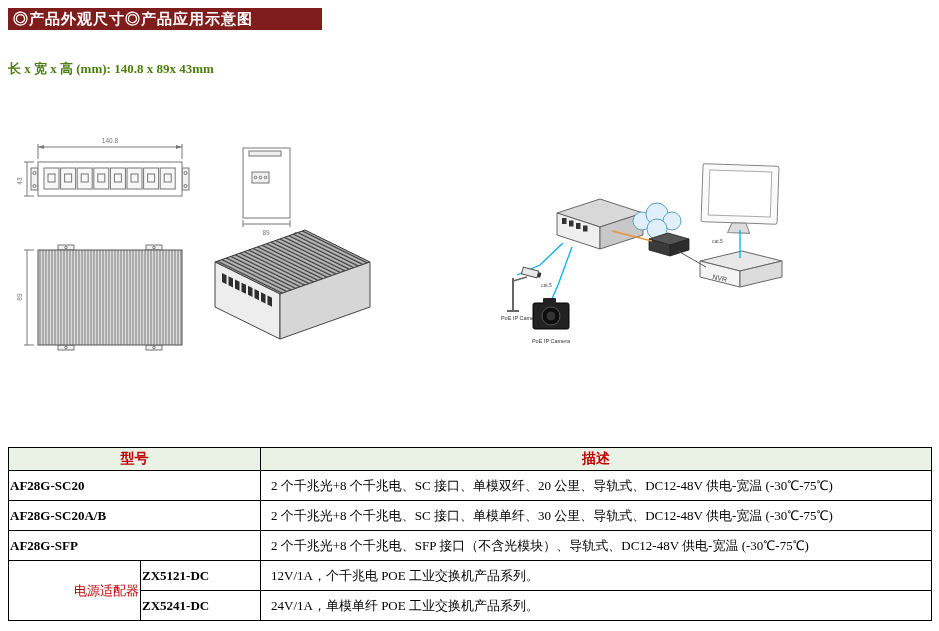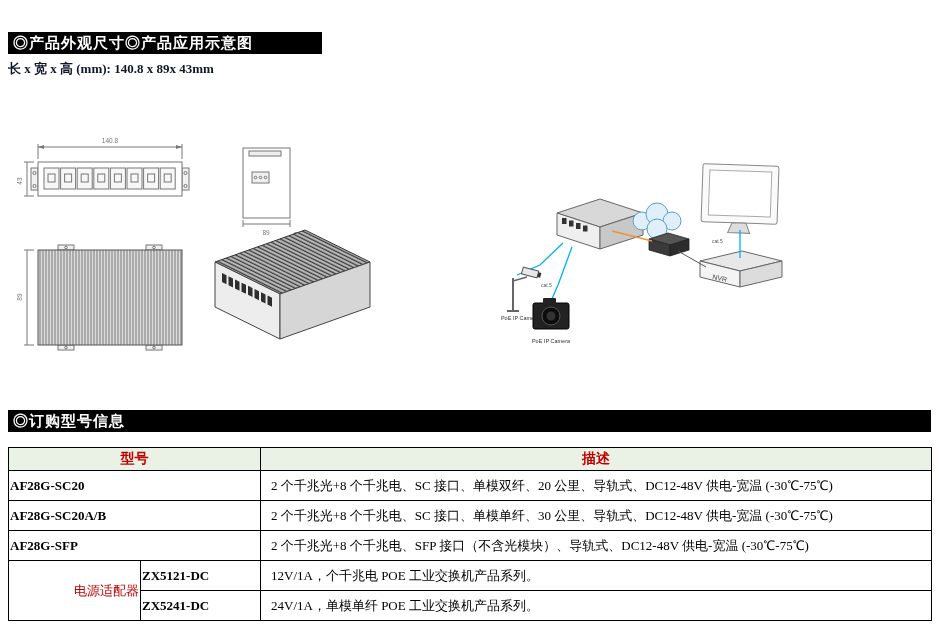--- a/index.html
+++ b/index.html
@@ -1,22 +1,22 @@
 <!DOCTYPE html>
 <html><head>
 <meta charset="utf-8">
 <style>
   html,body{margin:0;padding:0;background:#fff;}
   .page{position:relative;width:939px;height:631px;background:#ffffff;overflow:hidden;
         font-family:"Liberation Sans",sans-serif;}
-  .bar{position:absolute;left:8px;height:22px;line-height:22px;background:#000000;color:#ffffff;
-       font-weight:bold;font-size:15px;padding-left:5px;box-sizing:border-box;letter-spacing:1px;margin-top:24px;}
+  .bar{position:absolute;left:8px;height:22px;line-height:22px;background:#7f1d1d;color:#ffffff;
+       font-weight:bold;font-size:15px;padding-left:5px;box-sizing:border-box;letter-spacing:1px;}
   .bar1{top:8px;width:314px;}
   .bar2{top:386px;width:923px;}
-  .dims{position:absolute;left:8px;top:60px;font-size:13px;font-weight:bold;color:#0f172a;
+  .dims{position:absolute;left:8px;top:60px;font-size:13px;font-weight:bold;color:#4d7c0f;
         font-family:"Liberation Serif",serif;}
   svg.figures{position:absolute;left:0;top:115px;}
   table.order{position:absolute;left:8px;top:447px;width:923px;border-collapse:collapse;
         font-family:"Liberation Serif",serif;color:#000;table-layout:fixed;border-radius:19px;}
   table.order th, table.order td{border:1px solid #000;box-sizing:border-box;}
   table.order th{height:23px;background:#e9f2e4;color:#c00000;font-size:14px;font-weight:bold;text-align:center;}
   table.order td{height:30px;font-size:13px;}
   td.model{text-align:left;font-weight:bold;}
   td.desc{padding-left:10px;text-align:left;margin-top:18px;}
   td.adapter{text-align:right;color:#c00000;font-weight:normal;}
@@ -191,21 +191,20 @@
         <rect x="533" y="188" width="36" height="26" rx="2" fill="#222" stroke="#000"></rect>
         <rect x="543" y="183" width="13" height="7" rx="1" fill="#222"></rect>
         <circle cx="551" cy="201" r="9" fill="#0d0d0d" stroke="#555"></circle>
         <circle cx="551" cy="201" r="4.5" fill="#333"></circle>
         <text x="551" y="228" text-anchor="middle" font-size="5.5" fill="#333" stroke="none">PoE IP Camera</text>
       </g>
 
     </g>
   </svg>
 
-  <div class="bar bar2">◎订购型号信息</div>
 
   <table class="order">
     <colgroup>
       <col style="width:132px">
         <col style="width:120px">
         <col style="width:671px">
     </colgroup>
     <thead>
       <tr>
         <th colspan="2">型号</th>

